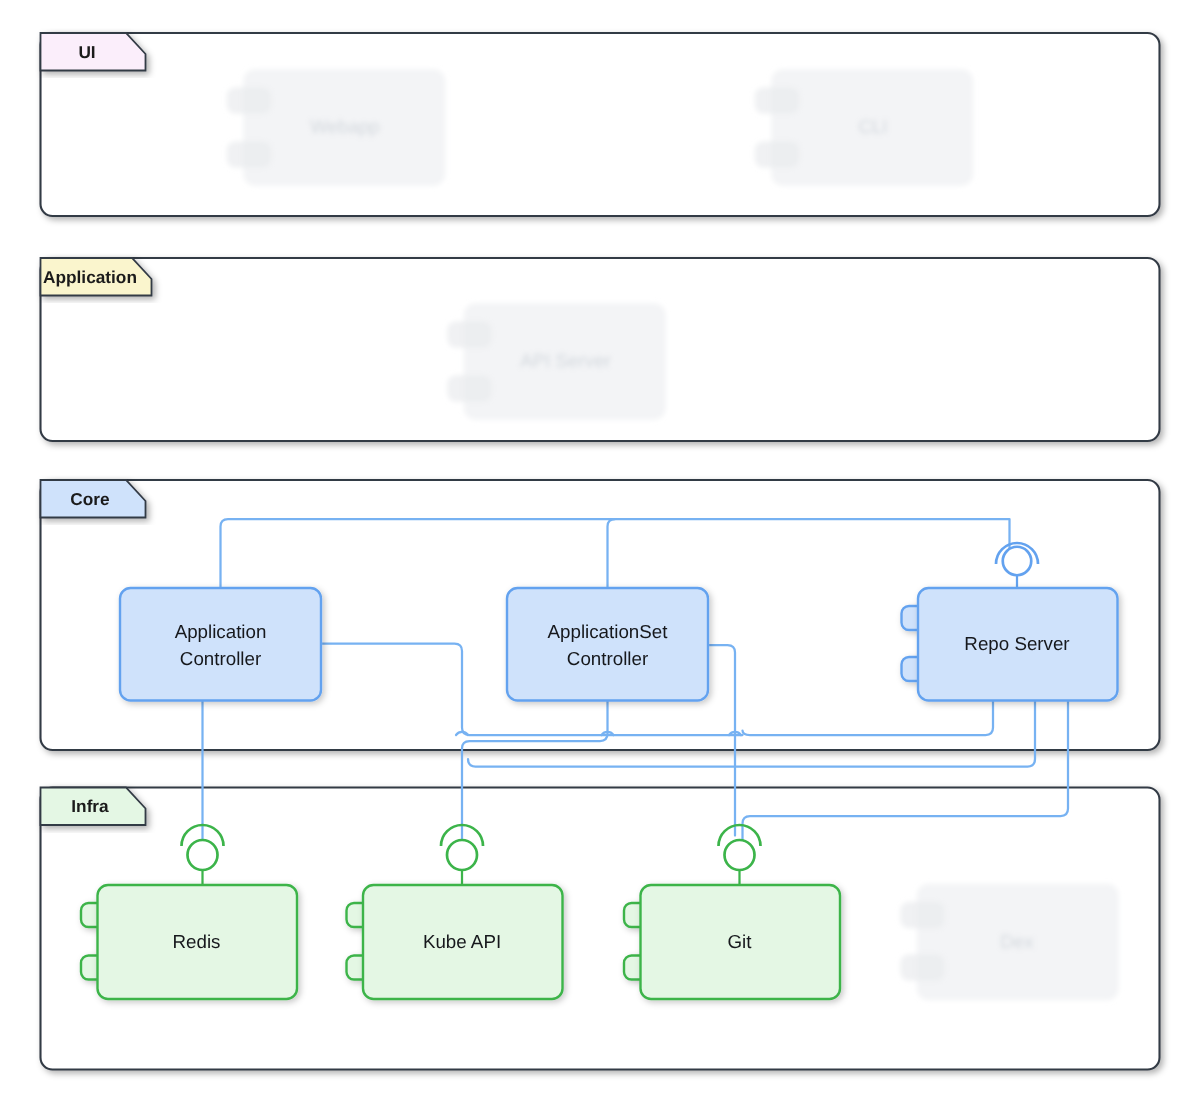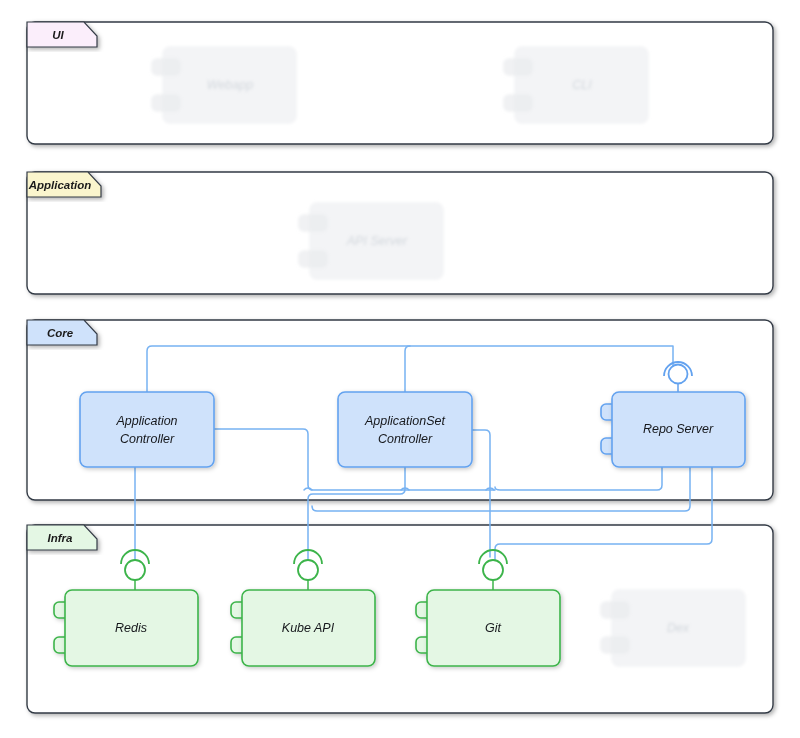--- a/index.html
+++ b/index.html
@@ -12,21 +12,20 @@
     width: 800px;
     height: 738px;
     overflow: hidden;
     position: relative;
   }
   #diagram {
     position: absolute;
     inset: 0;
     width: 800px;
     height: 738px;
-    font-style: italic;
   }
   svg#canvas {
     position: absolute;
     left: 0;
     top: 0;
     width: 800px;
     height: 738px;
     display: block;
   }
   .panel-rect {

